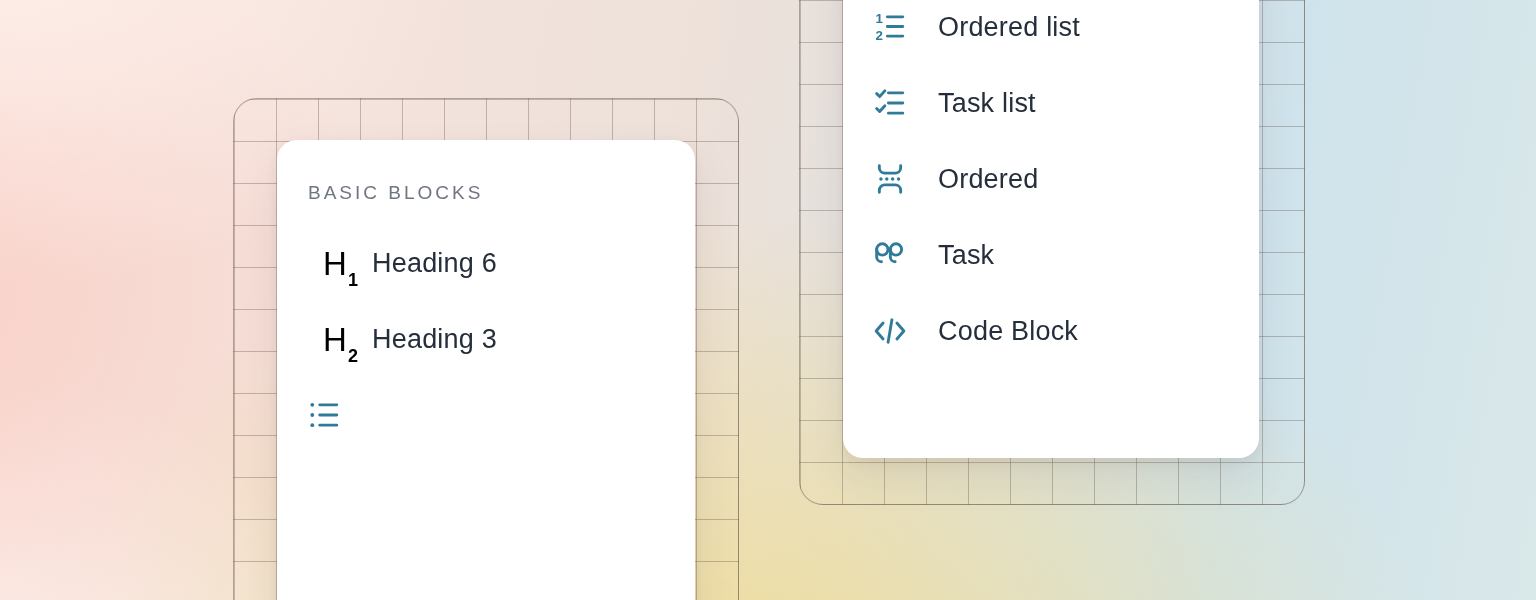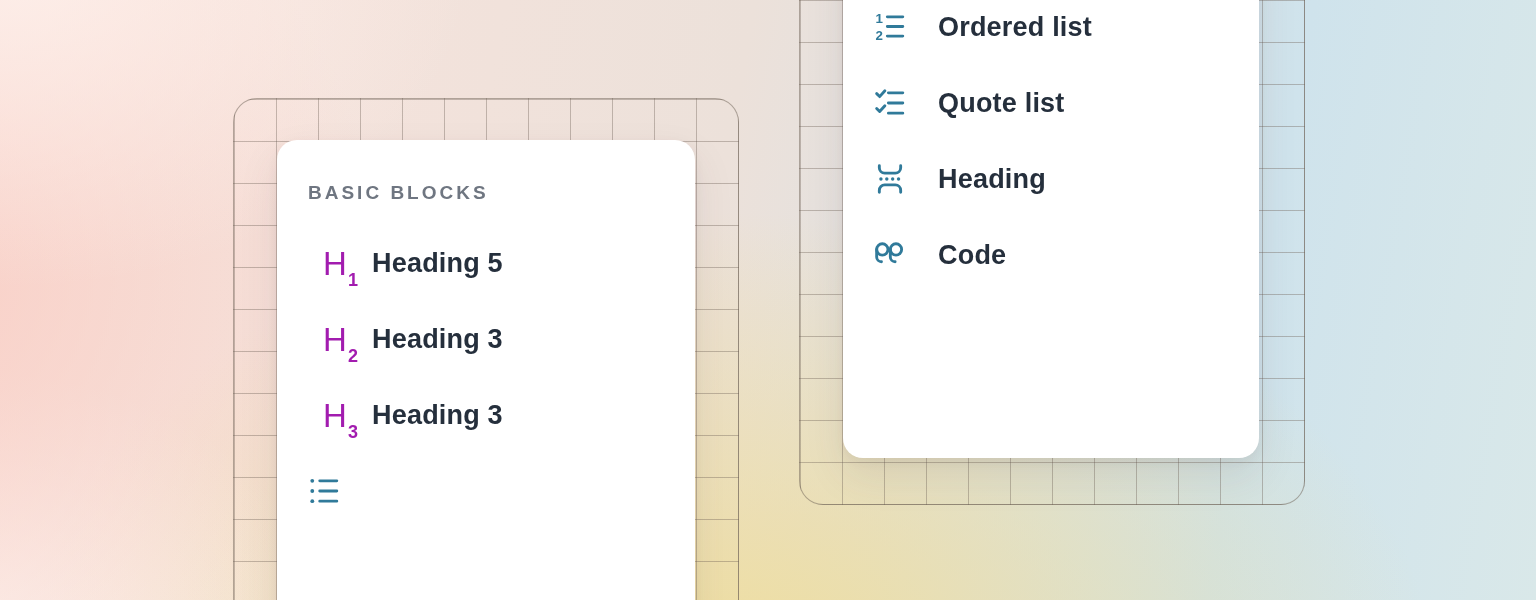--- a/index.html
+++ b/index.html
@@ -29,64 +29,58 @@
   .grid-left{left:233px;top:98px;width:504px;height:546px;}
   .grid-right{left:799px;top:-43px;width:504px;height:546px;}
   .card{
     position:absolute;background:#ffffff;border-radius:20px;
     box-shadow:0 18px 40px rgba(80,60,70,0.10), 0 4px 12px rgba(80,60,70,0.06);
   }
   .card-left{left:277px;top:140px;width:418px;height:540px;padding-top:42px;box-sizing:border-box;}
   .card-right{left:843px;top:-60px;width:416px;height:518px;padding-top:49px;box-sizing:border-box;}
   .section-label{
     margin-left:31px;height:22px;line-height:22px;
-    font-size:19px;font-weight:700;letter-spacing:3px;
+    font-size:19px;font-weight:400;letter-spacing:3px;
     color:#6f7681;margin-bottom:21px;
   }
   .menu-item{
     display:flex;align-items:center;height:76px;padding-left:30px;cursor:pointer;
   }
   .icon{
     width:34px;height:34px;display:flex;align-items:center;justify-content:center;flex:0 0 34px;
   }
   .label{
-    margin-left:31px;font-size:27px;font-weight:700;color:#252f3c;letter-spacing:0.2px;
+    margin-left:31px;font-size:27px;font-weight:400;color:#252f3c;letter-spacing:0.2px;
   }
   .hglyph{
-    font-size:33px;font-weight:400;color:#a21caf;line-height:1;letter-spacing:0;margin-left:32px;
+    font-size:33px;font-weight:400;color:#000000;line-height:1;letter-spacing:0;margin-left:32px;
   }
   .hglyph sub{
     font-size:18px;font-weight:700;line-height:0;position:relative;top:4px;left:1px;
   }
 </style>
 </head>
 <body>
 
 <div class="stage">
   <div class="grid grid-left"></div>
   <div class="grid grid-right"></div>
 
   <div class="card card-left">
     <div class="section-label">BASIC BLOCKS</div>
     <div class="items">
         <div class="menu-item">
           <span class="icon">
             <span class="hglyph">H<sub>1</sub></span>
           </span>
-          <span class="label">Heading 5</span>
+          <span class="label">Heading 6</span>
         </div>
         <div class="menu-item">
           <span class="icon">
             <span class="hglyph">H<sub>2</sub></span>
-          </span>
-          <span class="label">Heading 3</span>
-        </div>
-        <div class="menu-item">
-          <span class="icon">
-            <span class="hglyph">H<sub>3</sub></span>
           </span>
           <span class="label">Heading 3</span>
         </div>
         <div class="menu-item">
           <span class="icon">
             <svg width="32" height="32" viewBox="0 0 30 30" fill="none" stroke="#307a9a" stroke-width="2.7" stroke-linecap="round" stroke-linejoin="round">
               <circle cx="4" cy="5.5" r="1.8" fill="#307a9a" stroke="none"></circle>
               <circle cx="4" cy="15" r="1.8" fill="#307a9a" stroke="none"></circle>
               <circle cx="4" cy="24.5" r="1.8" fill="#307a9a" stroke="none"></circle>
               <path d="M11 5.5h16M11 15h16M11 24.5h16"></path>
@@ -109,41 +103,51 @@
           <span class="label">Ordered list</span>
         </div>
         <div class="menu-item">
           <span class="icon">
             <svg width="32" height="32" viewBox="0 0 30 30" fill="none" stroke="#307a9a" stroke-width="2.7" stroke-linecap="round" stroke-linejoin="round">
               <path d="M2.5 6.2l2.8 2.8L10.2 3.6"></path>
               <path d="M2.5 20.2l2.8 2.8L10.2 17.6"></path>
                 <path d="M13.5 5.5h13.5M13.5 15h13.5M13.5 24.5h13.5"></path>
             </svg>
           </span>
-          <span class="label">Quote list</span>
+          <span class="label">Task list</span>
         </div>
         <div class="menu-item">
           <span class="icon">
             <svg width="32" height="32" viewBox="0 0 30 30" fill="none" stroke="#307a9a" stroke-width="2.7" stroke-linecap="round" stroke-linejoin="round">
               <path d="M5 2.5v2a5 5 0 0 0 5 5h10a5 5 0 0 0 5-5v-2"></path>
               <circle cx="6.5" cy="15" r="1.6" fill="#307a9a" stroke="none"></circle>
               <circle cx="12" cy="15" r="1.6" fill="#307a9a" stroke="none"></circle>
               <circle cx="17.5" cy="15" r="1.6" fill="#307a9a" stroke="none"></circle>
               <circle cx="23" cy="15" r="1.6" fill="#307a9a" stroke="none"></circle>
               <path d="M5 27.5v-2a5 5 0 0 1 5-5h10a5 5 0 0 1 5 5v2"></path>
             </svg>
           </span>
-          <span class="label">Heading</span>
+          <span class="label">Ordered</span>
         </div>
         <div class="menu-item">
           <span class="icon">
             <svg width="32" height="32" viewBox="0 0 30 30" fill="none" stroke="#307a9a" stroke-width="2.7" stroke-linecap="round" stroke-linejoin="round">
               <circle cx="7.8" cy="9.8" r="5.3"></circle>
               <path d="M2.5 9.8v7a4.5 4.5 0 0 0 4.5 4.5"></path>
                 <circle cx="20.6" cy="9.8" r="5.3"></circle>
               <path d="M15.3 9.8v7a4.5 4.5 0 0 0 4.5 4.5"></path>
             </svg>
           </span>
-          <span class="label">Code</span>
+          <span class="label">Task</span>
+        </div>
+        <div class="menu-item">
+          <span class="icon">
+            <svg width="32" height="32" viewBox="0 0 30 30" fill="none" stroke="#307a9a" stroke-width="2.7" stroke-linecap="round" stroke-linejoin="round">
+              <path d="M8.5 7.5L2 15l6.5 7.5"></path>
+              <path d="M21.5 7.5L28 15l-6.5 7.5"></path>
+              <path d="M16.8 4.5l-3.6 21"></path>
+            </svg>
+          </span>
+          <span class="label">Code Block</span>
         </div>
       </div>
   </div>
 </div>
 
 </body></html>

